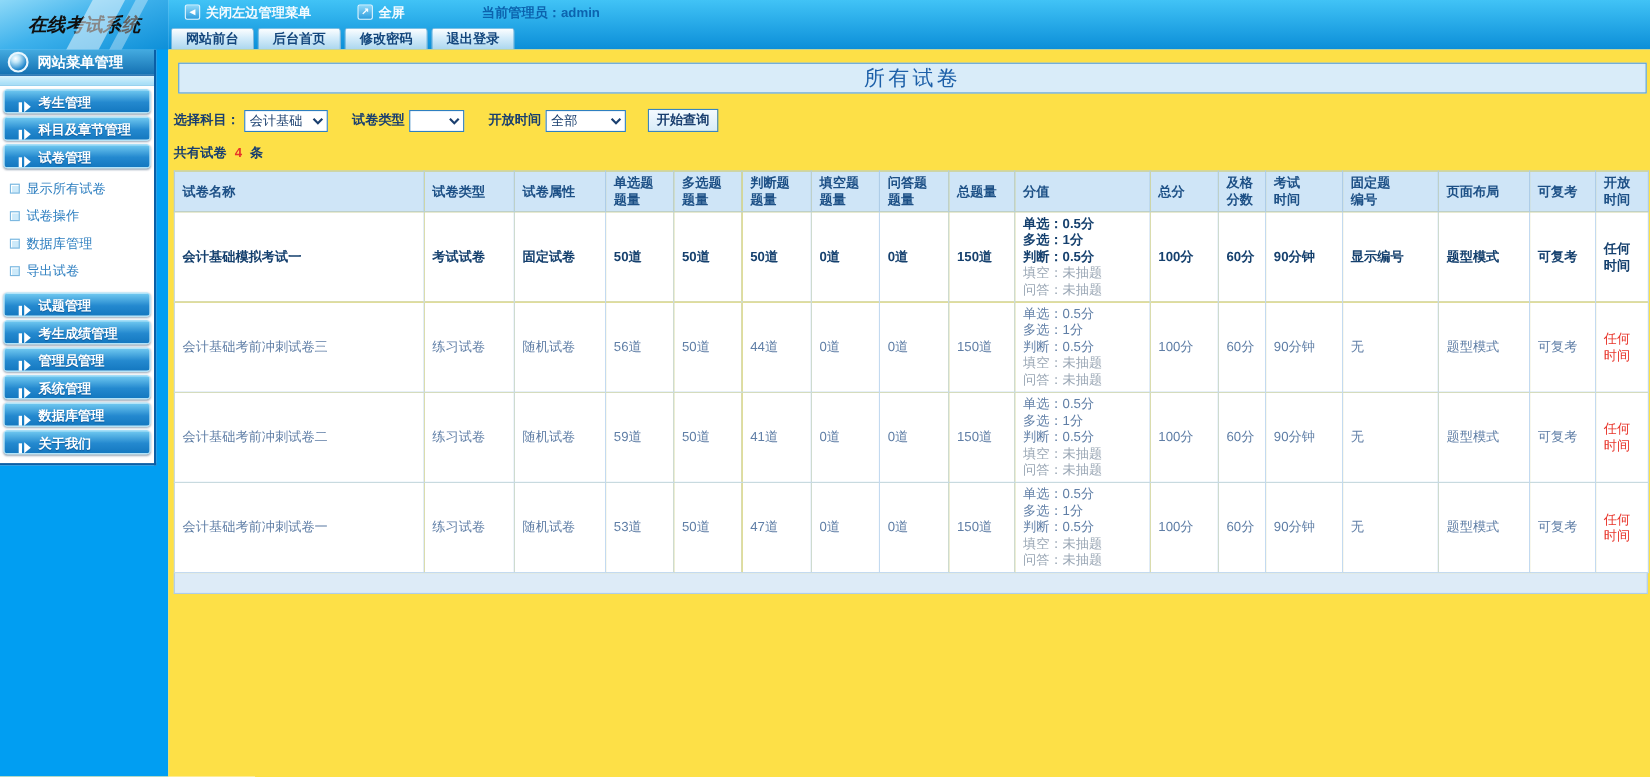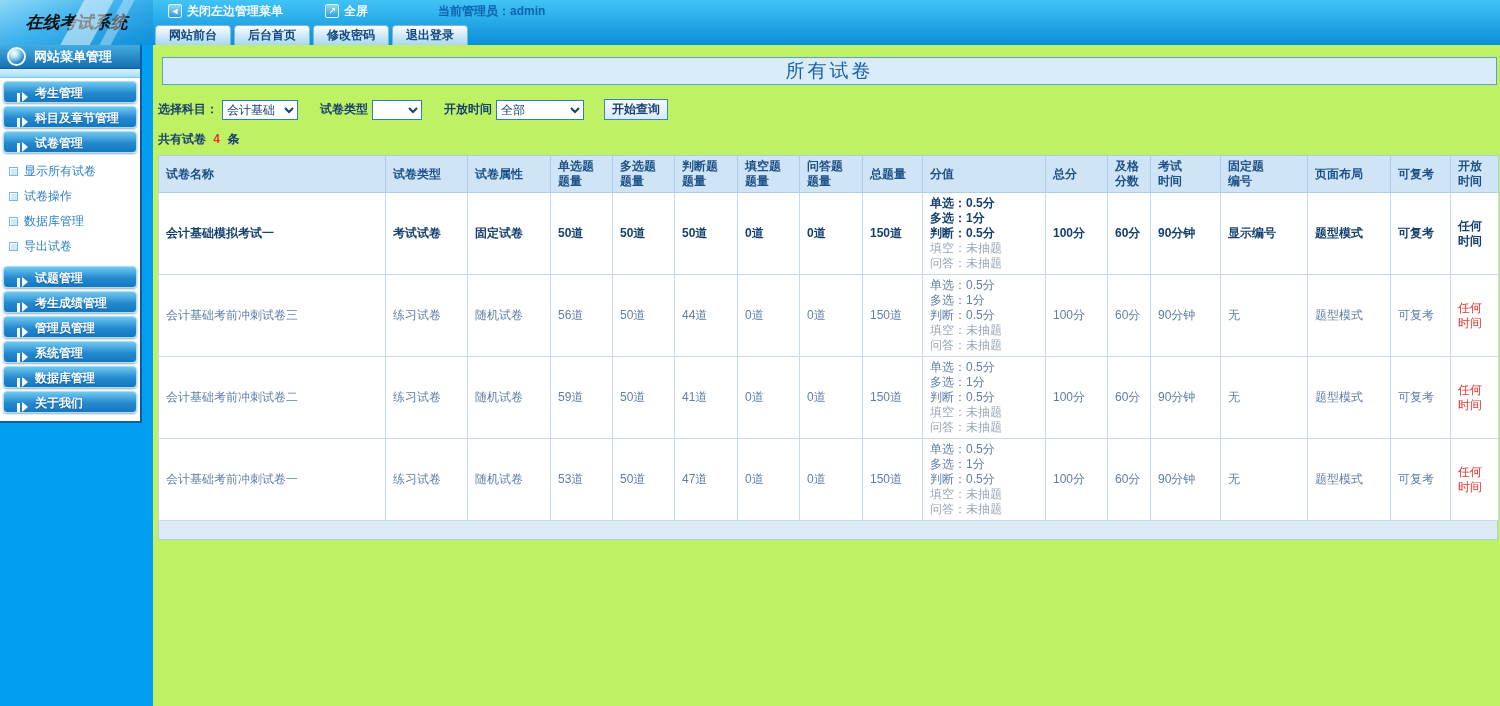--- a/index.html
+++ b/index.html
@@ -53,31 +53,31 @@
   .fullscreen { display: flex; align-items: center; gap: 5px; color: #f4fbff; font-weight: bold;
           margin-left: 42px; cursor: pointer; }
   .admin { margin-left: 70px; color: #0c63ae; font-weight: bold; }
   .tabrow { height: 23px; display: flex; align-items: flex-end; padding-left: 2px; gap: 3px; }
   .tab { height: 20px; padding: 0 13px; display: flex; align-items: center; cursor: pointer;
           background: linear-gradient(#fdfeff,#d4ecfa 45%,#abd6ee);
           border: 1px solid #7db8dc; border-bottom: none; border-radius: 4px 4px 0 0;
           font-size: 12px; font-weight: bold; color: #14477d; }
 
   
-  .content { flex: 1; background: #bef264; padding: 12px 0 0 4px; min-width: 0; }
+  .content { flex: 1; background: #fde047; padding: 12px 0 0 4px; min-width: 0; }
   .page-title { margin: 0 3px 0 5px; height: 28px; background: #d9ecf9; border: 1px solid #5aa0d0;
           display: flex; align-items: center; justify-content: center;
           font-size: 19px; color: #1c5fa8; letter-spacing: 3px; }
   .filters { margin: 14px 0 0 1px; display: flex; align-items: center; font-size: 12px; color: #1a3f6f; }
   .filters .flabel { font-weight: bold; }
   .filters select { height: 20px; font-size: 12px; color: #1a3f6f; border: 1px solid #2e7fc0;
           background: #fff; margin-left: 4px; }
   .sel-subject { width: 76px; }
   .sel-type { width: 50px; padding-left: 36px; }
-  .sel-time { width: 88px; }
+  .sel-time { width: 73px; }
   .fgap { margin-left: 22px; }
   .query-btn { margin-left: 20px; height: 21px; padding: 0 7px; font-size: 12px; font-weight: bold;
           color: #1a3f6f; background: linear-gradient(#f4fafe,#d8ecf8); border: 1px solid #3a85c0; cursor: pointer; }
   .summary { margin: 11px 0 7px 1px; font-size: 12px; color: #1a3f6f; font-weight: bold; }
   .summary .count { color: #e8342a; margin: 0 4px; }
 
   table { border-collapse: collapse; table-layout: fixed; width: 1340px; margin-left: 1px; padding-left: 36px; }
   th, td { border: 1px solid #c3daf0; font-size: 12px; text-align: left;
           padding: 3px 7px; vertical-align: middle; overflow: hidden; }
   thead th { background: #cfe5f7; color: #1d5086; font-weight: bold; white-space: pre-line;

